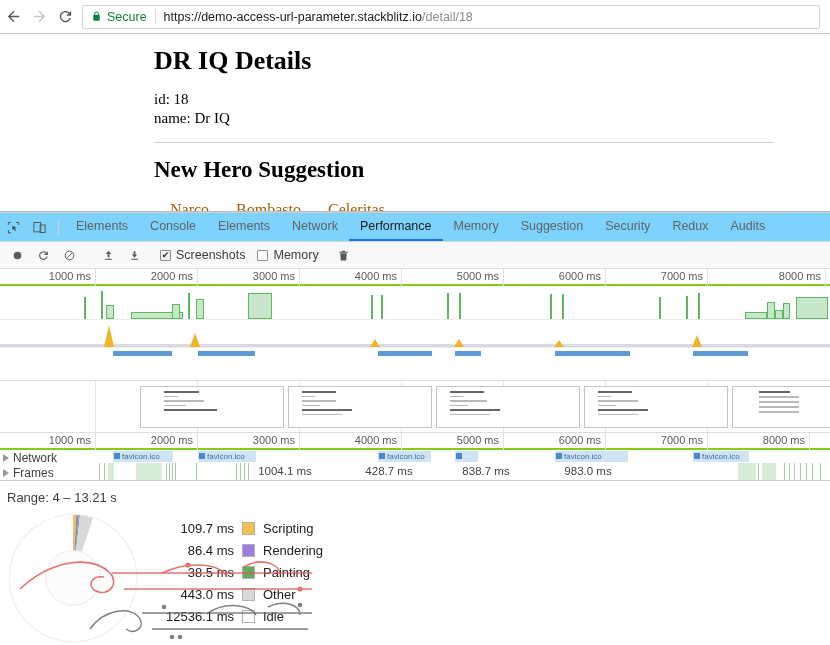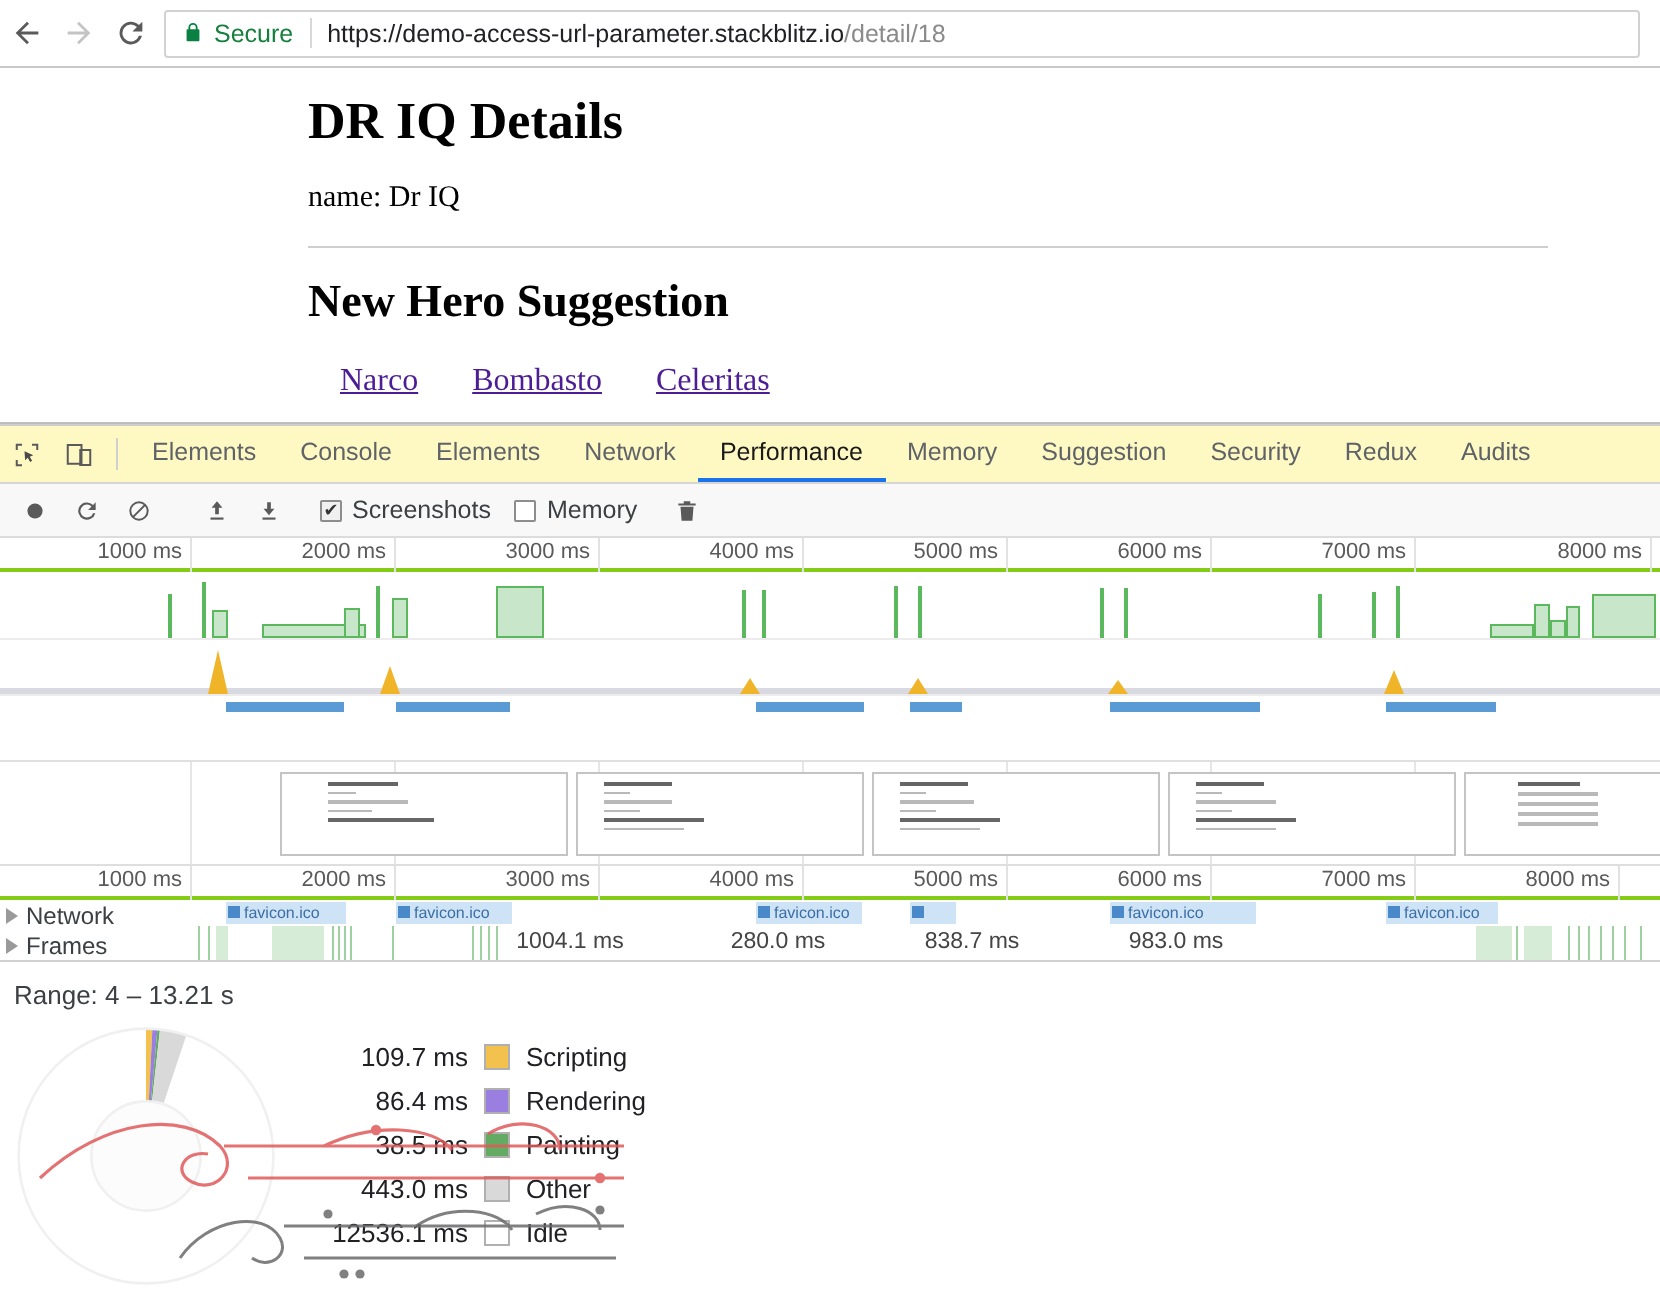--- a/index.html
+++ b/index.html
@@ -70,36 +70,36 @@
   hr.page-rule{
     border:0;border-top:1px solid #cfcfcf;margin:14px 0 14px 0;
   }
   #suggestion-title{
     font-size:23px;font-weight:bold;margin:0 0 18px 0;
     font-family:"Liberation Serif", serif;
   }
   #hero-links{margin-left:16px;}
   #hero-links a{
     font-family:"Liberation Serif", serif;
-    font-size:16px;color:#4c1d95;
+    font-size:16px;color:#a16207;
     text-decoration:underline;
     margin-right:24px;
   }
 
   
   #devtools{
     width:830px;
     background:#fff;
     border-top:1px solid #cdcdcd;
     box-sizing:border-box;
   }
   #dt-tabbar{
     height:29px;display:flex;align-items:stretch;
     border-bottom:1px solid #d6d6d6;
-    background:#fef9c3;
+    background:#7dd3fc;
     box-sizing:border-box;
     text-align:center;
   }
   .dt-icon-btn{
     width:26px;display:flex;align-items:center;justify-content:center;
     color:#5a5a5a;
   }
   .tb-sep{width:1px;background:#d0d0d0;margin:6px 6px;flex:none;}
   .dt-tab{
     display:flex;align-items:center;padding:0 11px;
@@ -299,20 +299,21 @@
     </span>
     <span id="secure-label">Secure</span>
     <span class="omni-sep"></span>
     <span id="url-text"><span>https://demo-access-url-parameter.stackblitz.io</span><span class="path">/detail/18</span></span>
   </div>
 </div>
 
 <div id="page-viewport">
   <div id="page-inner">
     <h2>DR IQ Details</h2>
+    <div class="detail-line">id: 18</div>
     <div class="detail-line">name: Dr IQ</div>
     <hr class="page-rule">
     <div id="suggestion-title">New Hero Suggestion</div>
     <div id="hero-links">
       <a href="#">Narco</a>
       <a href="#">Bombasto</a>
       <a href="#">Celeritas</a>
     </div>
   </div>
 </div>
@@ -561,21 +562,21 @@
     <div class="frame-green" style="left:762px;top:30px;width:14px;height:17px;"></div>
     <div class="frame-tick" style="left:784px;top:30px;height:17px;"></div>
     <div class="frame-tick" style="left:789px;top:30px;height:17px;"></div>
     <div class="frame-tick" style="left:794px;top:30px;height:17px;"></div>
     <div class="frame-tick" style="left:800px;top:30px;height:17px;"></div>
     <div class="frame-tick" style="left:806px;top:30px;height:17px;"></div>
     <div class="frame-tick" style="left:812px;top:30px;height:17px;"></div>
     <div class="frame-tick" style="left:820px;top:30px;height:17px;"></div>
 
     <div class="frame-time" style="left:285px;top:32px;">1004.1 ms</div>
-    <div class="frame-time" style="left:389px;top:32px;">280.0 ms</div>
+    <div class="frame-time" style="left:389px;top:32px;">428.7 ms</div>
     <div class="frame-time" style="left:486px;top:32px;">838.7 ms</div>
     <div class="frame-time" style="left:588px;top:32px;">983.0 ms</div>
   </div>
 
 
   <div id="summary-pane">
     <div id="range-text">Range: 4 – 13.21 s</div>
 
     <div id="summary-body">
 

